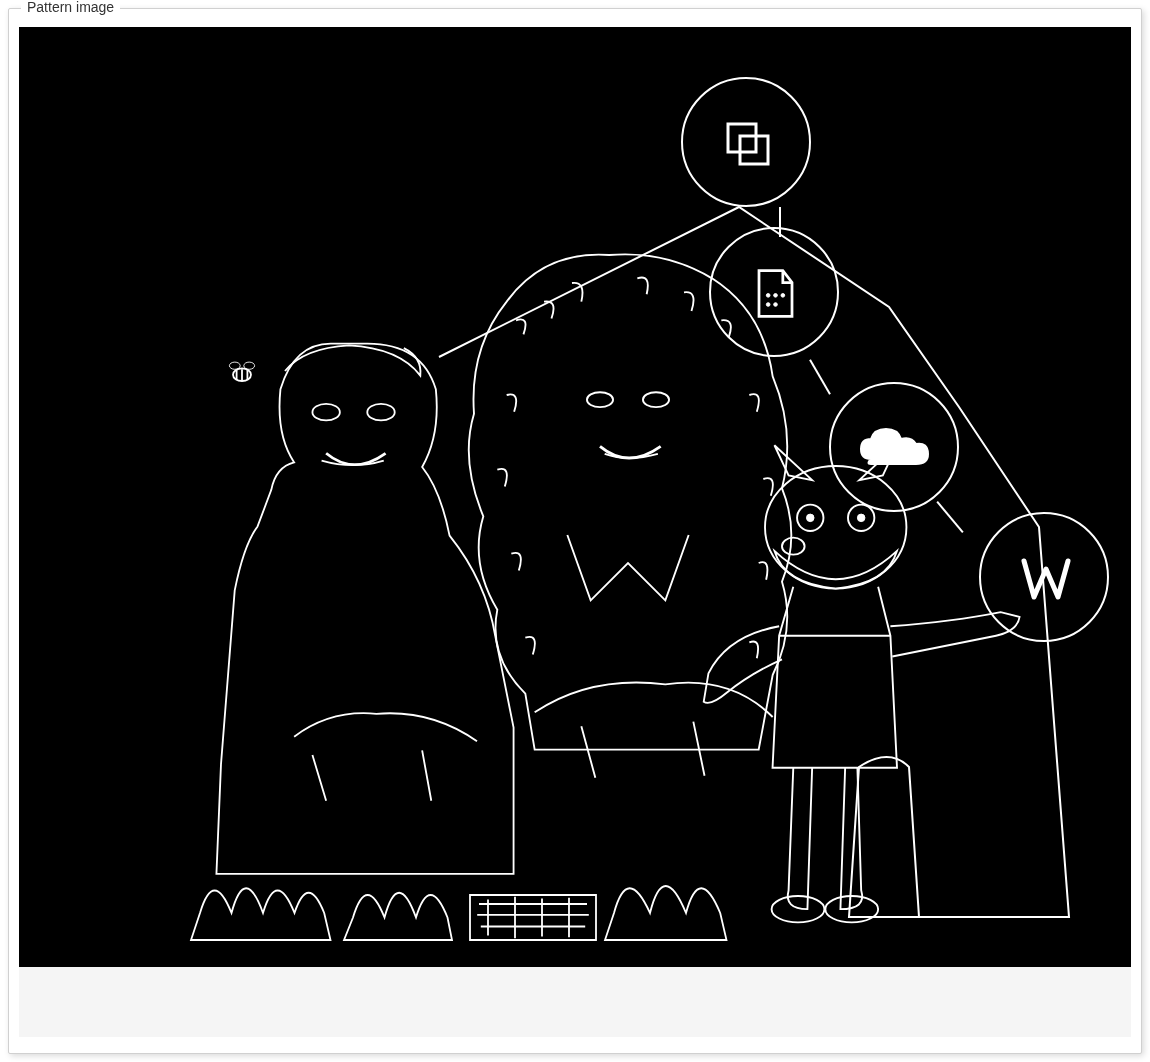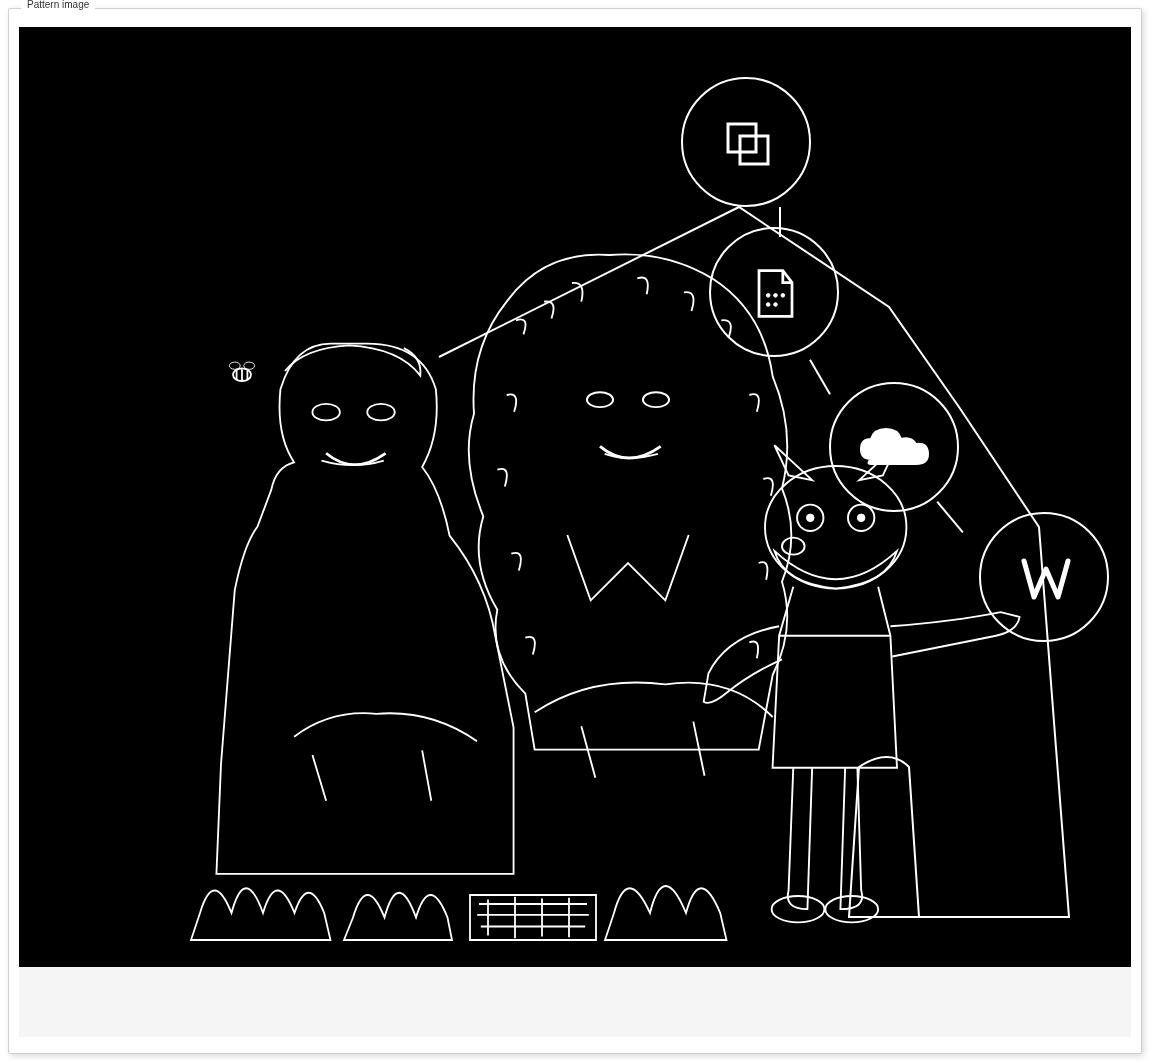--- a/index.html
+++ b/index.html
@@ -22,21 +22,21 @@
       height: 1046px;
       box-shadow: 2px 2px 6px rgba(0,0,0,0.15);
       background: #ffffff;
     }
     .fieldset-legend {
       position: absolute;
       top: -10px;
       left: 12px;
       background: #ffffff;
       padding: 0 6px;
-      font-size: 10px;
+      font-size: 14px;
       color: #333;
     }
     .image-viewport {
       width: 100%;
       height: 940px;
       background: #000000;
       margin-top: 8px;
       position: relative;
       overflow: hidden;
     }

